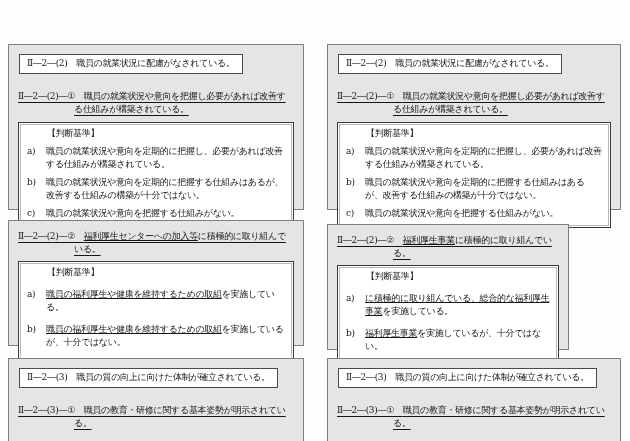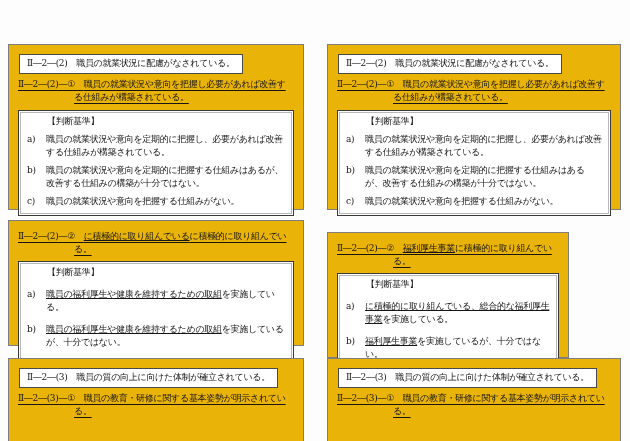--- a/index.html
+++ b/index.html
@@ -16,39 +16,39 @@
     font-family: "DejaVu Serif", "Liberation Serif", serif;
     font-size: 9px;
     line-height: 13px;
     letter-spacing: -0.3px;
     color: #161616;
   }
   .cell {
     position: absolute;
     box-sizing: border-box;
     border: 1px solid #7e7e7e;
-    background: #eab308;
+    background: #e5e5e5;
     padding: 6px 9px 0 9px;
   }
   .c-r1l { top: 44px;  left: 8px;   width: 296px; height: 166px; }
   .c-r1r { top: 44px;  left: 327px; width: 294px; height: 166px; }
   .c-r2l { top: 220px; left: 8px;   width: 296px; height: 126px; }
-  .c-r2r { top: 232px; left: 327px; width: 242px; height: 126px; }
+  .c-r2r { top: 224px; left: 327px; width: 242px; height: 126px; }
   .c-r3l { top: 358px; left: 8px;   width: 296px; height: 83px; border-bottom: none; }
   .c-r3r { top: 358px; left: 327px; width: 294px; height: 83px; border-bottom: none; }
 
   .titlebox {
     display: inline-block;
     border: 1px solid #4a4a4a;
     padding: 2px 7px 3px 7px;
     margin: 3px 0 0 1px;
     background: #ffffff;
   }
   .heading {
-    margin-top: 4px;
+    margin-top: 16px;
     padding-left: 56px;
     text-indent: -56px;
     text-decoration: underline;
     text-underline-offset: 3px;
     text-decoration-thickness: 1px;
   }
   .c-r2l .heading, .c-r2r .heading { margin-top: 3px; }
   .critbox {
     margin-top: 6px;
     border: 1px solid #3a3a3a;
@@ -101,21 +101,21 @@
     <div class="heading"><span class="hnum">Ⅱ―2―(2)―①　</span><span class="htxt"><span>職員の就業状況や意向を把握し必要があれば改善する仕組みが構築されている。</span></span></div>
     <div class="critbox">
       <div class="critlabel">【判断基準】</div>
       <div class="item"><span class="lbl">a)</span><span class="txt"><span>職員の就業状況や意向を定期的に把握し、必要があれば改善する仕組みが構築されている。</span></span></div>
       <div class="item"><span class="lbl">b)</span><span class="txt"><span>職員の就業状況や意向を定期的に把握する仕組みはあるが、改善する仕組みの構築が十分ではない。</span></span></div>
       <div class="item"><span class="lbl">c)</span><span class="txt"><span>職員の就業状況や意向を把握する仕組みがない。</span></span></div>
     </div>
   </div>
 
   <div class="cell c-r2l">
-    <div class="heading"><span class="hnum">Ⅱ―2―(2)―②　</span><span class="htxt"><span class="useg">に積極的に取り組んでいる</span><span>に積極的に取り組んでいる。</span></span></div>
+    <div class="heading"><span class="hnum">Ⅱ―2―(2)―②　</span><span class="htxt"><span class="useg">福利厚生センターへの加入等</span><span>に積極的に取り組んでいる。</span></span></div>
     <div class="critbox">
       <div class="critlabel">【判断基準】</div>
       <div class="item"><span class="lbl">a)</span><span class="txt"><span class="useg">職員の福利厚生や健康を維持するための取組</span><span>を実施している。</span></span></div>
       <div class="item"><span class="lbl">b)</span><span class="txt"><span class="useg">職員の福利厚生や健康を維持するための取組</span><span>を実施しているが、十分ではない。</span></span></div>
       <div class="item"><span class="lbl">c)</span><span class="txt"><span class="useg">職員の福利厚生や健康を維持するための取組</span><span>を実施していない。</span></span></div>
     </div>
   </div>
 
   <div class="cell c-r2r">
     <div class="heading"><span class="hnum">Ⅱ―2―(2)―②　</span><span class="htxt"><span class="useg">福利厚生事業</span><span>に積極的に取り組んでいる。</span></span></div>

